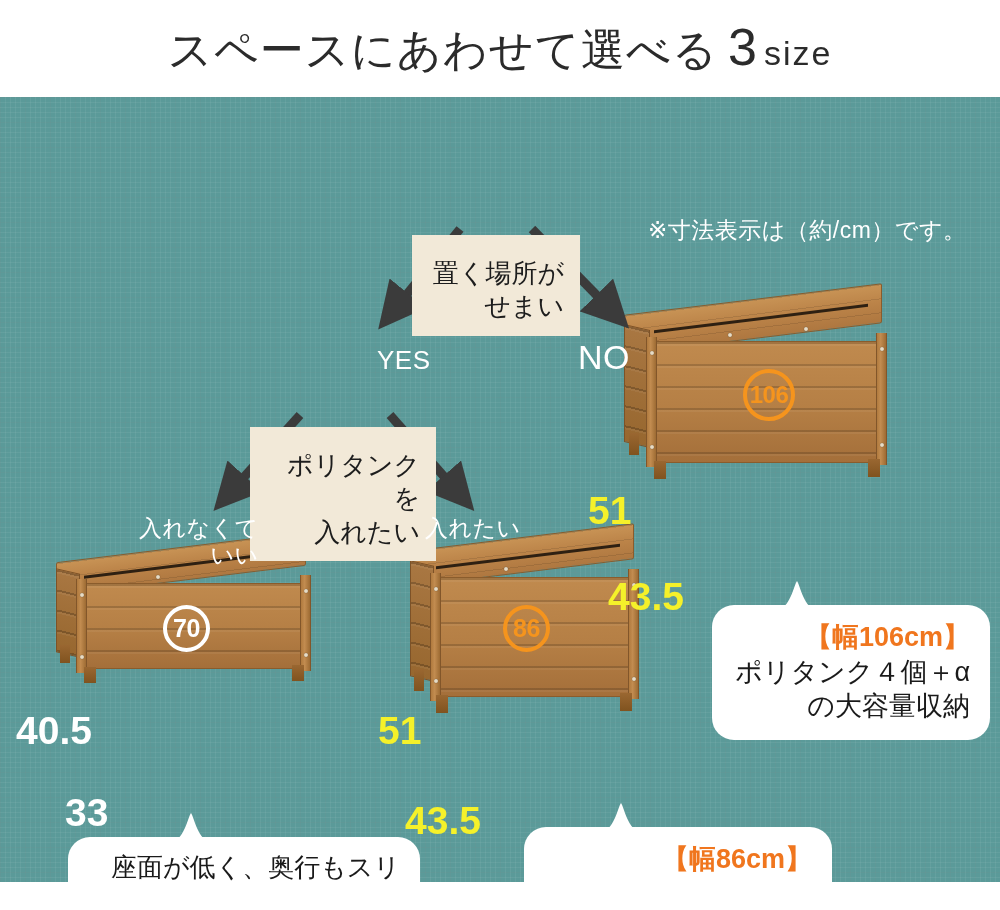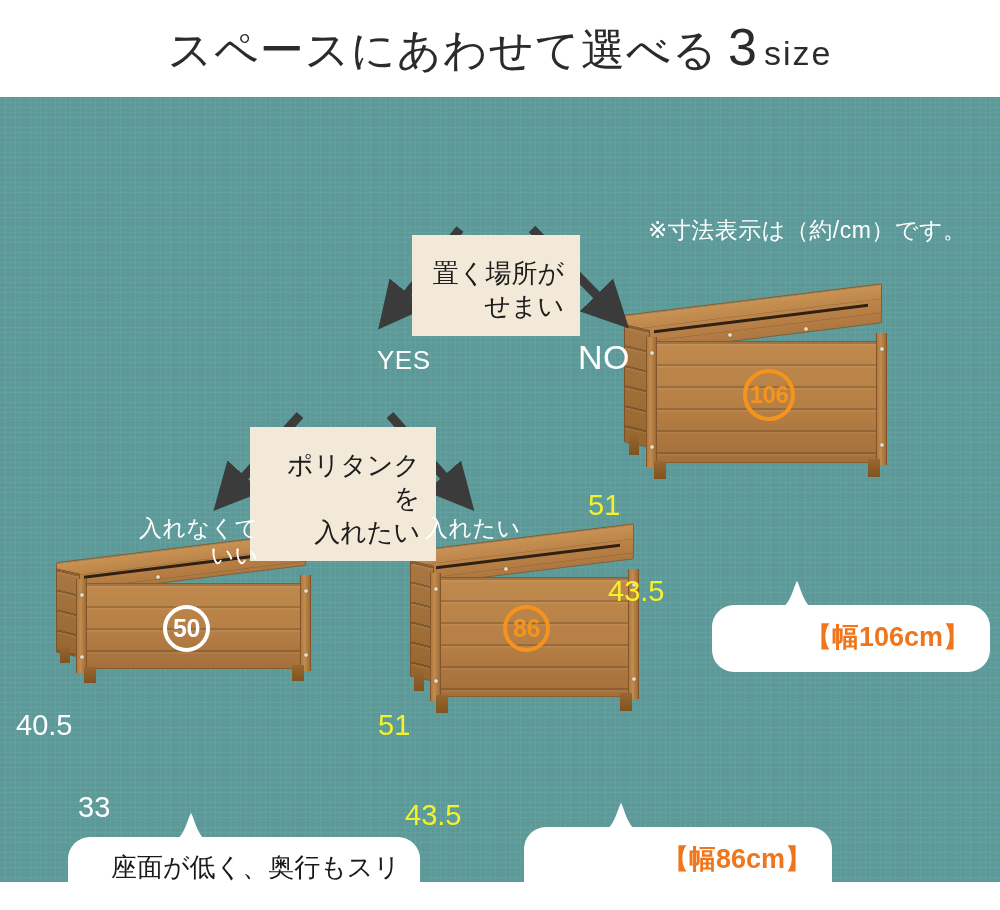--- a/index.html
+++ b/index.html
@@ -97,27 +97,27 @@
   #badge-86 {
     left: 503px; top: 508px; width: 47px; height: 47px;
     border: 4px solid #f5941d; color: #f5941d; font-size: 25px;
   }
   #badge-106 {
     left: 743px; top: 272px; width: 52px; height: 52px;
     border: 4px solid #f5941d; color: #f5941d; font-size: 24px;
   }
 
   
-  .dim { font-size: 29px; font-weight: 400; letter-spacing: 0px; white-space: nowrap; }
+  .dim { font-size: 39px; font-weight: 700; letter-spacing: 0px; white-space: nowrap; }
   .dim.yellow { color: #f5f12a; }
   .dim.white  { color: #ffffff; }
   #dim-106-h { left: 588px; top: 392px; }
   #dim-106-d { left: 608px; top: 478px; }
   #dim-90-h  { left: 16px;   top: 612px; }
-  #dim-90-d  { left: 78px;  top: 694px; }
+  #dim-90-d  { left: 65px;  top: 694px; }
   #dim-86-h  { left: 378px; top: 612px; }
   #dim-86-d  { left: 405px; top: 702px; }
 
   
   .callout {
     background: #ffffff; border-radius: 22px;
     padding: 14px 20px 16px 22px;
     color: #1a1a1a;
   }
   .callout .cap { color: #f0761e; font-weight: 700; font-size: 27px; display: block; margin-bottom: 1px; }
@@ -262,37 +262,39 @@
     <div class="abs dbox" id="dbox-2">ポリタンクを
 入れたい</div>
 
     <div class="abs blabel" id="lbl-yes">YES</div>
     <div class="abs blabel" id="lbl-no">NO</div>
     <div class="abs blabel" id="lbl-nein">入れなくて
 いい</div>
     <div class="abs blabel" id="lbl-ja">入れたい</div>
 
     <div class="abs badge" id="badge-106">106</div>
-    <div class="abs badge" id="badge-90">50</div>
+    <div class="abs badge" id="badge-90">70</div>
     <div class="abs badge" id="badge-86">86</div>
 
     <div class="abs dim yellow" id="dim-106-h">51</div>
     <div class="abs dim yellow" id="dim-106-d">43.5</div>
 
     <div class="abs dim white" id="dim-90-h">40.5</div>
     <div class="abs dim white" id="dim-90-d">33</div>
 
     <div class="abs dim yellow" id="dim-86-h">51</div>
     <div class="abs dim yellow" id="dim-86-d">43.5</div>
 
     <svg class="abs tail" style="left:774px; top:484px; width:46px; height:30px;">
       <path d="M 2 30 C 16 28 20 4 23 0 C 26 4 30 28 44 30 Z" fill="#ffffff"></path>
     </svg>
     <div class="abs callout" id="callout-106">
       <span class="cap">【幅106cm】</span>
+      <span class="body">ポリタンク４個＋α
+の大容量収納</span>
     </div>
 
     <svg class="abs tail" style="left:598px; top:706px; width:46px; height:30px;">
       <path d="M 2 30 C 16 28 20 4 23 0 C 26 4 30 28 44 30 Z" fill="#ffffff"></path>
     </svg>
     <div class="abs callout" id="callout-86">
       <span class="cap">【幅86cm】</span>
       <span class="body">ポリタンクがぴったり
 ４個収納できるサイズ</span>
     </div>

